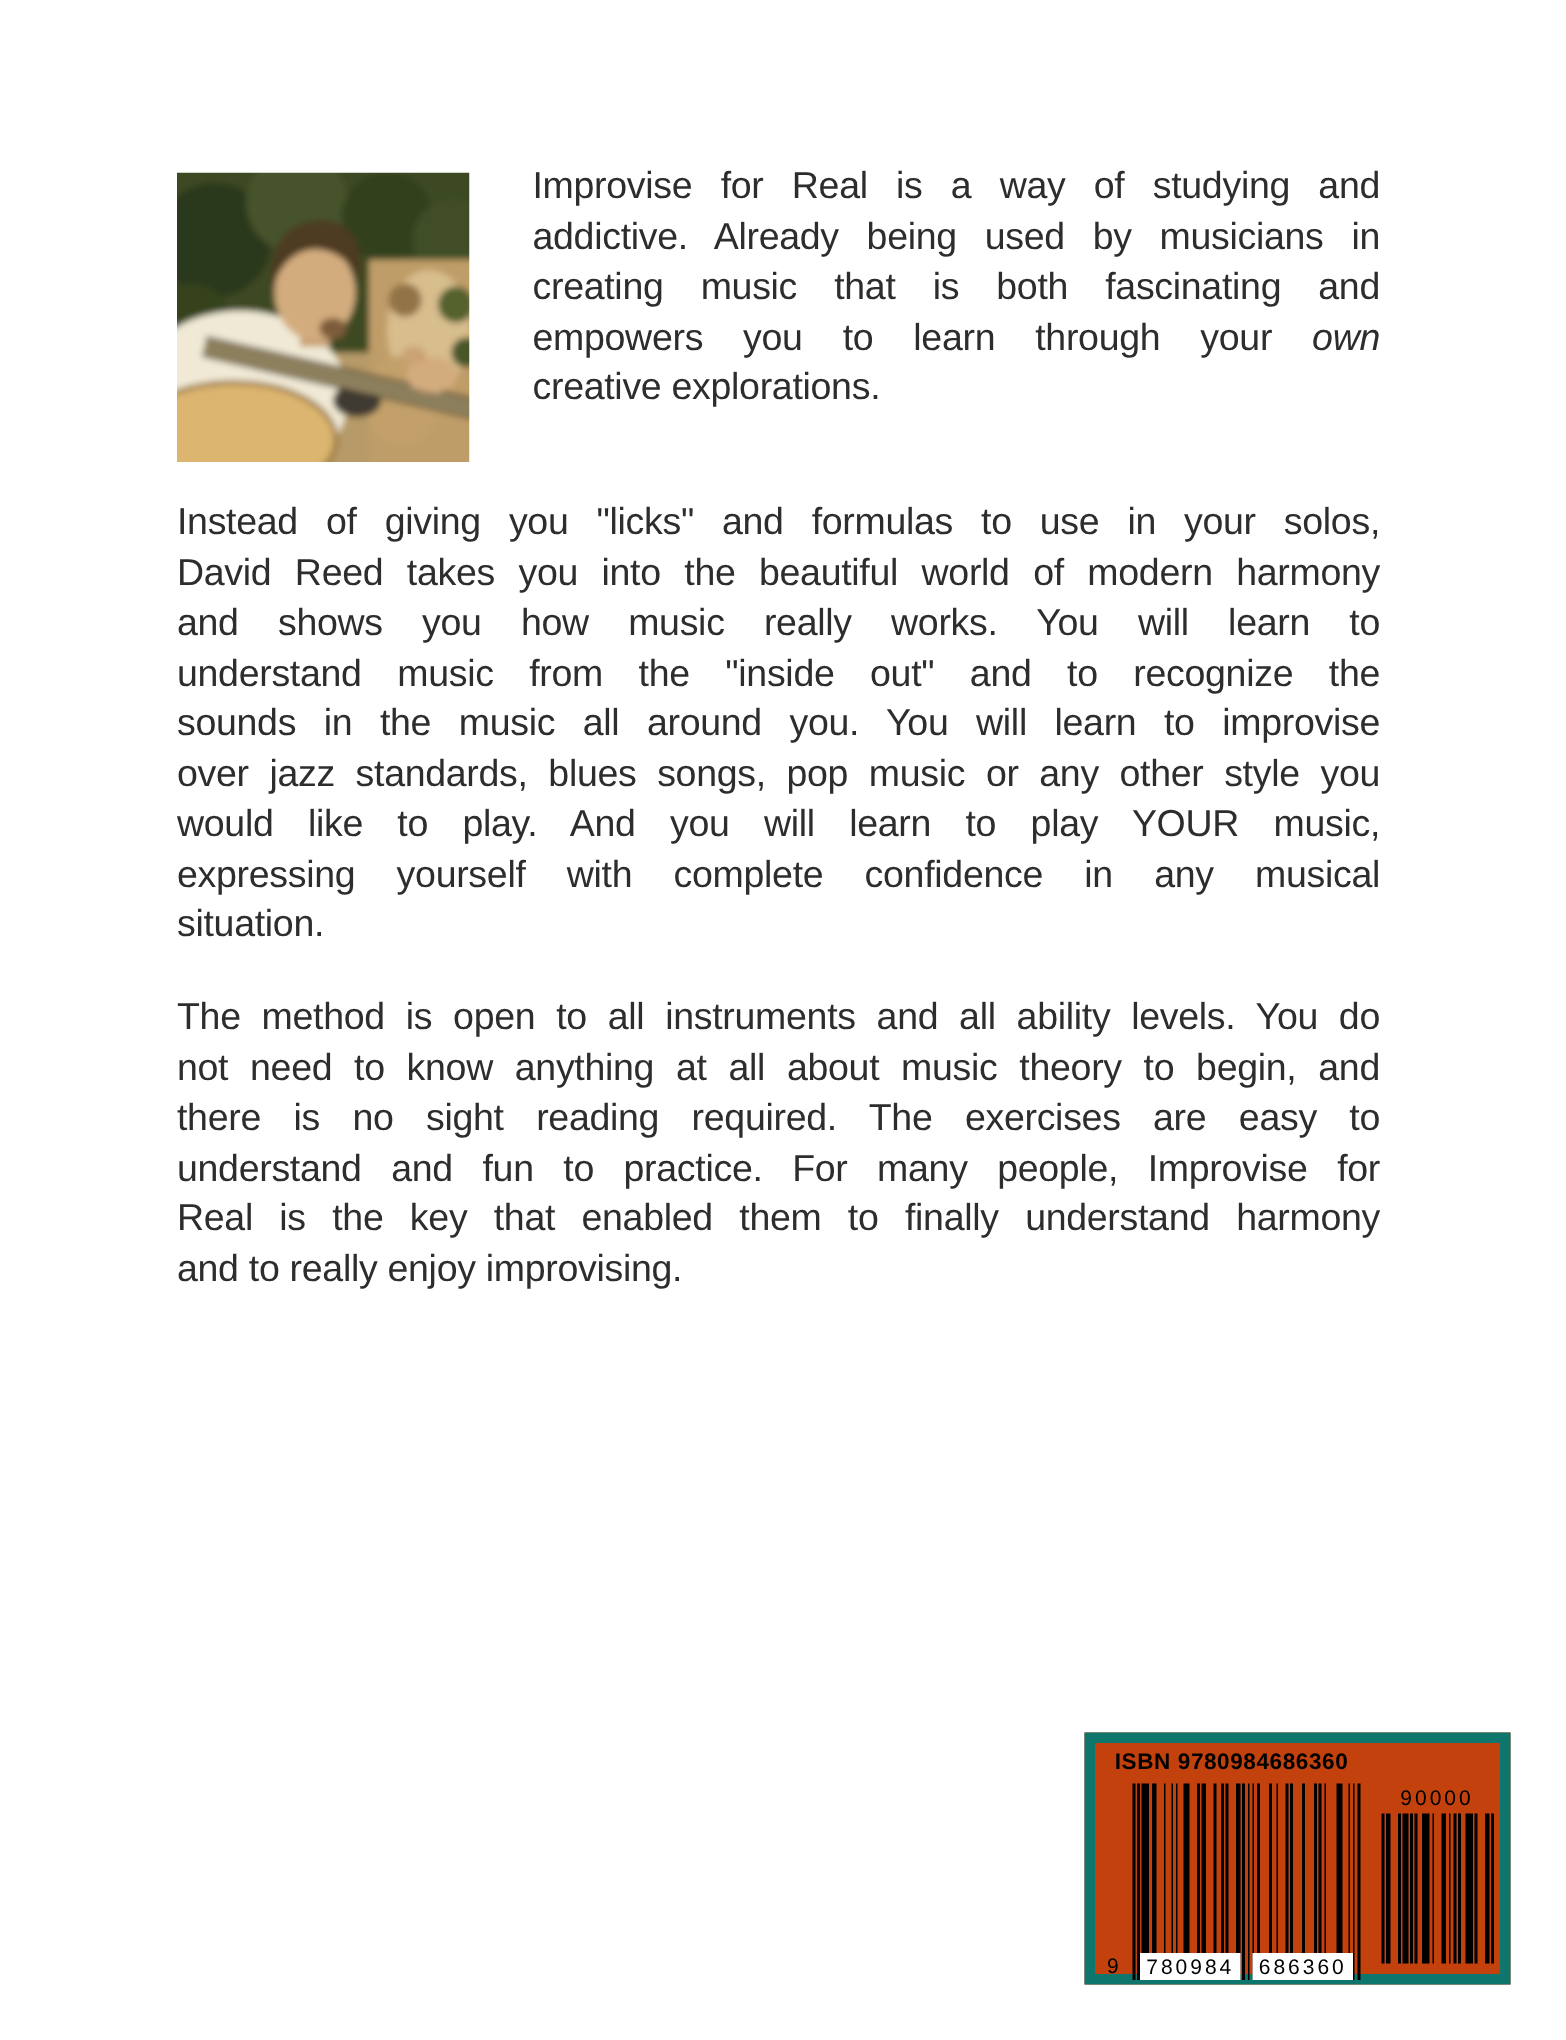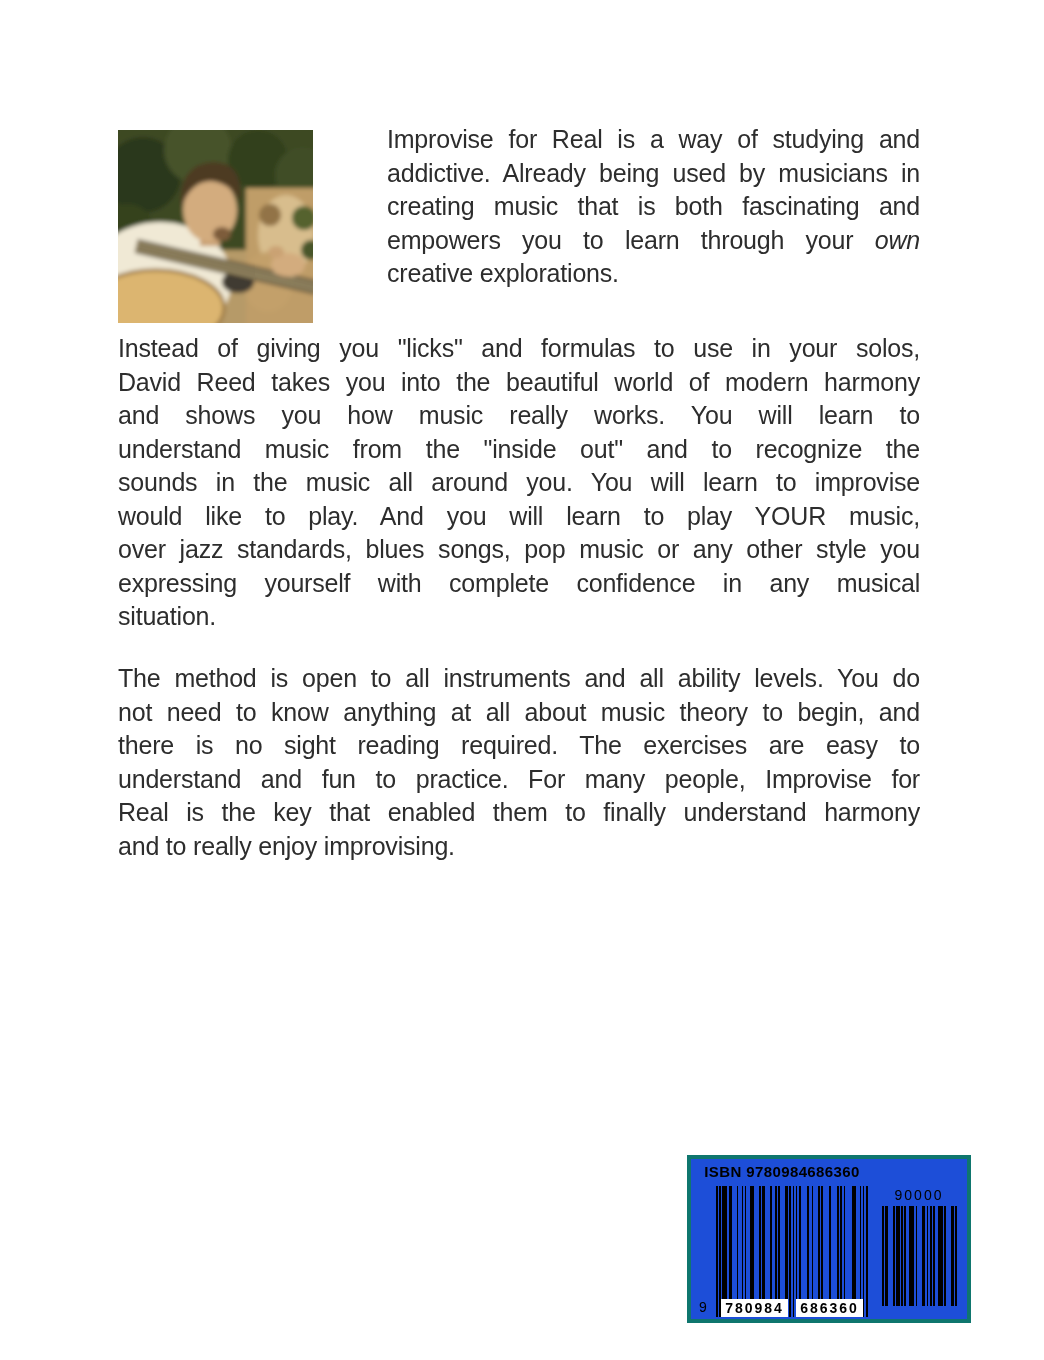--- a/index.html
+++ b/index.html
@@ -12,22 +12,22 @@
     position: relative;
   }
   .page {
     position: absolute; left: 0; top: 0;
     width: 1044px; height: 1360px;
     background: #ffffff; overflow: hidden;
   }
 
   
   .top-row {
-    position: absolute; left: 118px; top: 123px; width: 802px;
-    display: flex; align-items: flex-start; gap: 32px;
+    position: absolute; left: 118px; top: 108px; width: 802px;
+    display: flex; align-items: flex-start;
   }
   .photo {
     width: 195px; height: 193px; margin-top: 7px; flex: 0 0 auto;
     overflow: hidden;
   }
   .intro { margin-left: 42px; width: 565px; }
 
   
   .para {
     font-size: 25px;
@@ -41,30 +41,30 @@
     text-align: justify;
     text-align-last: justify;
     -moz-text-align-last: justify;
     height: 33.5px; overflow: hidden;
   }
   .line.last { text-align-last: left; -moz-text-align-last: left; }
   i { font-style: italic; }
 
   
   .barcode-box {
-    position: absolute; left: 687px; top: 1155px;
+    position: absolute; left: 723px; top: 1155px;
     width: 284px; height: 168px;
-    background: #1d4ed8; border: 4px solid #0f766e;
+    background: #c2410c; border: 7px solid #0f766e;
   }
   .isbn-label {
     position: absolute; top: 4px; left: 12px; width: 158px;
     text-align: center; font-size: 15px; font-weight: bold;
     letter-spacing: 0.4px; color: #000;
   }
-  .main-bars-wrap { position: absolute; left: 25px; top: 27px; width: 152px; height: 131px; font-weight: bold; }
+  .main-bars-wrap { position: absolute; left: 25px; top: 27px; width: 152px; height: 131px; }
   .bars { position: absolute; top: 0; left: 0; height: 100%; white-space: nowrap; font-size: 0; }
   .bars span { display: inline-block; height: 100%; }
   .dg {
     position: absolute; top: 113px; height: 18px; line-height: 18px;
     background: #ffffff; font-size: 14px; letter-spacing: 2px;
     text-align: center; color: #000;
   }
   .dg1 { left: 5px; width: 67px; }
   .dg2 { left: 80px; width: 67px; }
   .lead-digit { position: absolute; left: 8px; top: 140px; font-size: 14px; color: #000; }
@@ -127,22 +127,22 @@
         <div class="line last"><span>creative explorations.</span></div>
       </div>
   </div>
 
   <div class="para p2">
       <div class="line"><span>Instead of giving you "licks" and formulas to use in your solos,</span></div>
       <div class="line"><span>David Reed takes you into the beautiful world of modern harmony</span></div>
       <div class="line"><span>and shows you how music really works. You will learn to</span></div>
       <div class="line"><span>understand music from the "inside out" and to recognize the</span></div>
       <div class="line"><span>sounds in the music all around you. You will learn to improvise</span></div>
+      <div class="line"><span>over jazz standards, blues songs, pop music or any other style you</span></div>
       <div class="line"><span>would like to play. And you will learn to play YOUR music,</span></div>
-      <div class="line"><span>over jazz standards, blues songs, pop music or any other style you</span></div>
       <div class="line"><span>expressing yourself with complete confidence in any musical</span></div>
       <div class="line last"><span>situation.</span></div>
     </div>
 
   <div class="para p3">
       <div class="line"><span>The method is open to all instruments and all ability levels. You do</span></div>
       <div class="line"><span>not need to know anything at all about music theory to begin, and</span></div>
       <div class="line"><span>there is no sight reading required. The exercises are easy to</span></div>
       <div class="line"><span>understand and fun to practice. For many people, Improvise for</span></div>
       <div class="line"><span>Real is the key that enabled them to finally understand harmony</span></div>

